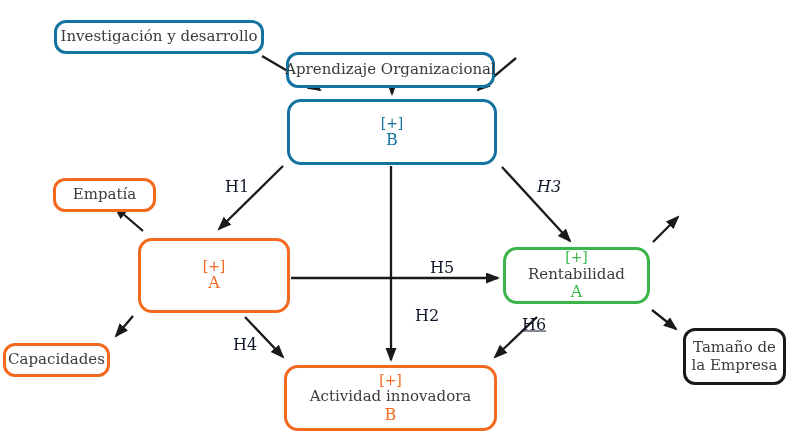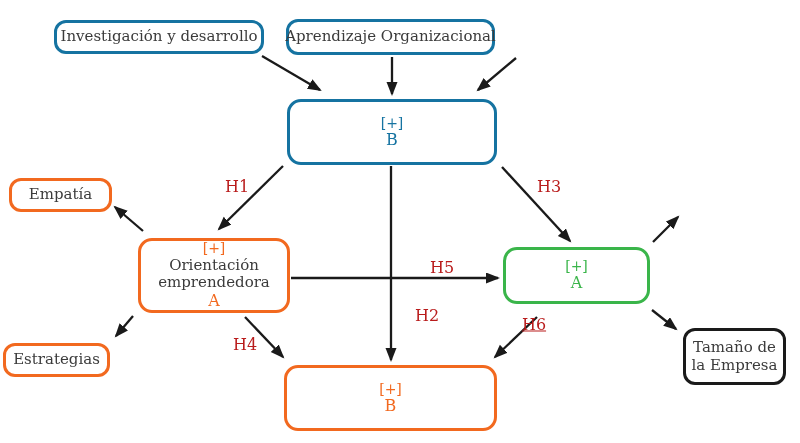--- a/index.html
+++ b/index.html
@@ -23,38 +23,38 @@
     align-items:center;justify-content:center;
     text-align:center;
     font-size:15px;line-height:1.18;
   }
   .node .lbl{display:block;}
   .node .plus{display:block;font-size:14px;line-height:1.1;}
   .node .letter{display:block;font-size:16px;line-height:1.1;}
   .nowrap .lbl{white-space:nowrap;}
   .hlabel{
     position:absolute;transform:translate(-50%,-50%);
-    font-size:16px;color:#b91c1c;background:transparent;
+    font-size:16px;color:#0f172a;background:transparent;
   }
   
   .n-investigacion{left:54px;top:20px;width:210px;height:34px;}
   .n-aprendizaje{left:286px;top:19px;width:209px;height:36px;}
   .n-estrategias{left:511px;top:20px;width:211px;height:35px;}
   .n-capacidades{left:287px;top:99px;width:210px;height:66px;border-radius:14px;}
   .n-empatia{left:9px;top:178px;width:103px;height:34px;}
   .n-orientacion{left:138px;top:238px;width:152px;height:75px;border-radius:14px;}
   .n-proactividad{left:3px;top:343px;width:107px;height:34px;}
   .n-actividad{left:284px;top:365px;width:213px;height:66px;border-radius:14px;}
   .n-rentabilidad{left:503px;top:247px;width:147px;height:57px;border-radius:14px;}
   .n-edad{left:683px;top:161px;width:100px;height:59px;}
   .n-tamano{left:683px;top:328px;width:103px;height:57px;align-items:flex-end;}
   
   .l-h1{left:237px;top:186px;}
   .l-h2{left:407px;top:315px;margin-left:20px;}
-  .l-h3{left:549px;top:186px;}
+  .l-h3{left:549px;top:186px;font-style:italic;}
   .l-h4{left:245px;top:344px;}
   .l-h5{left:442px;top:267px;}
   .l-h6{left:534px;top:324px;text-decoration:underline;}
 </style>
 </head>
 <body>
 
 <div class="stage">
 
   <svg class="arrow-layer" width="800" height="443" viewBox="0 0 800 443" xmlns="http://www.w3.org/2000/svg">
@@ -74,48 +74,49 @@
       <line x1="537" y1="317" x2="495" y2="357" class="arrow" stroke="#1a1a1a" marker-end="url(#ah)"></line>
       <line x1="143" y1="231" x2="115" y2="207" class="arrow" stroke="#1a1a1a" marker-end="url(#ah)"></line>
       <line x1="133" y1="316" x2="116" y2="336" class="arrow" stroke="#1a1a1a" marker-end="url(#ah)"></line>
       <line x1="653" y1="242" x2="678" y2="217" class="arrow" stroke="#1a1a1a" marker-end="url(#ah)"></line>
       <line x1="652" y1="310" x2="676" y2="329" class="arrow" stroke="#1a1a1a" marker-end="url(#ah)"></line>
     </svg>
 
   <div class="node n-investigacion nowrap" style="border-color: rgb(21, 115, 161);">
     <span class="lbl">Investigación y desarrollo</span>
   </div>
-  <div class="node n-aprendizaje nowrap" style="border-color: rgb(21, 115, 161);">
+  <div class="node n-aprendizaje nowrap" style="border-color: rgb(21, 115, 161); margin-top: 33px;">
     <span class="lbl">Aprendizaje Organizacional</span>
   </div>
 
   <div class="node n-capacidades nowrap" style="border-color: rgb(21, 115, 161);">
     <span class="plus" style="color: rgb(21, 115, 161);">[+]</span>
     <span class="letter" style="color: rgb(21, 115, 161);">B</span>
   </div>
 
-  <div class="node n-empatia nowrap" style="border-color: rgb(242, 105, 31);">
+  <div class="node n-empatia nowrap" style="border-color: rgb(242, 105, 31); margin-left: 44px;">
     <span class="lbl">Empatía</span>
   </div>
   <div class="node n-orientacion" style="border-color: rgb(242, 105, 31);">
     <span class="plus" style="color: rgb(242, 105, 31);">[+]</span>
-    <span class="lbl">Orientación emprendedora</span>
     <span class="letter" style="color: rgb(242, 105, 31);">A</span>
   </div>
   <div class="node n-proactividad nowrap" style="border-color: rgb(242, 105, 31);">
-    <span class="lbl">Estrategias</span>
+    <span class="lbl">Capacidades</span>
   </div>
 
   <div class="node n-actividad nowrap" style="border-color: rgb(242, 105, 31);">
     <span class="plus" style="color: rgb(242, 105, 31);">[+]</span>
+    <span class="lbl">Actividad innovadora</span>
     <span class="letter" style="color: rgb(242, 105, 31);">B</span>
   </div>
 
   <div class="node n-rentabilidad nowrap" style="border-color: rgb(58, 181, 74);">
     <span class="plus" style="color: rgb(58, 181, 74);">[+]</span>
+    <span class="lbl">Rentabilidad</span>
     <span class="letter" style="color: rgb(58, 181, 74);">A</span>
   </div>
   <div class="node n-tamano" style="border-color: rgb(26, 26, 26);">
     <span class="lbl">Tamaño de la Empresa</span>
   </div>
 
   <div class="hlabel l-h1">H1</div>
   <div class="hlabel l-h2">H2</div>
   <div class="hlabel l-h3">H3</div>
   <div class="hlabel l-h4">H4</div>

